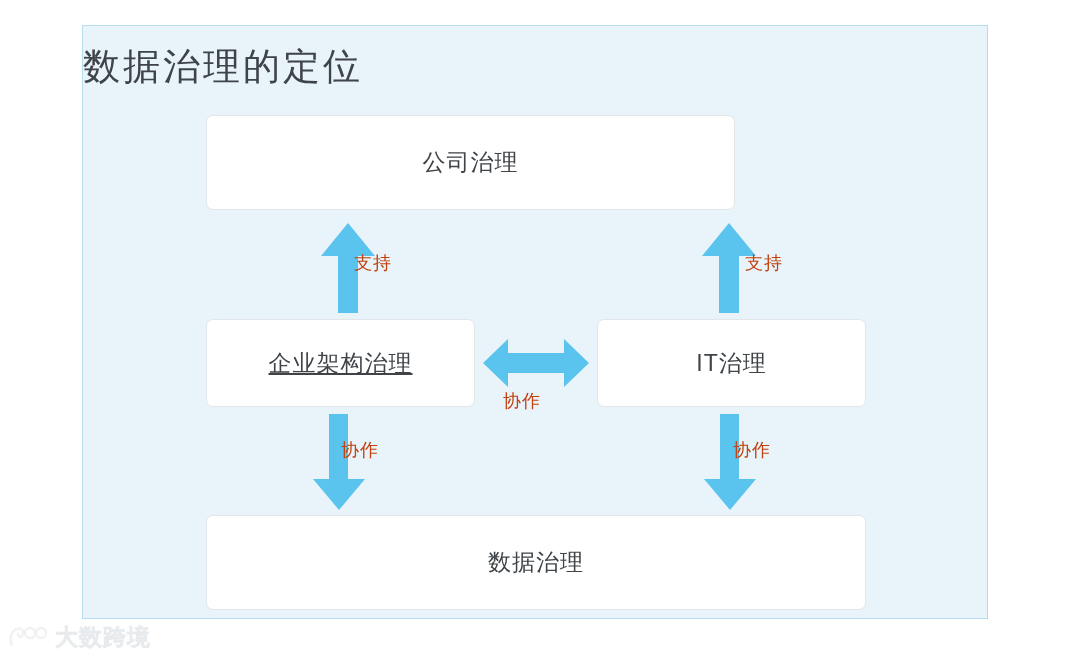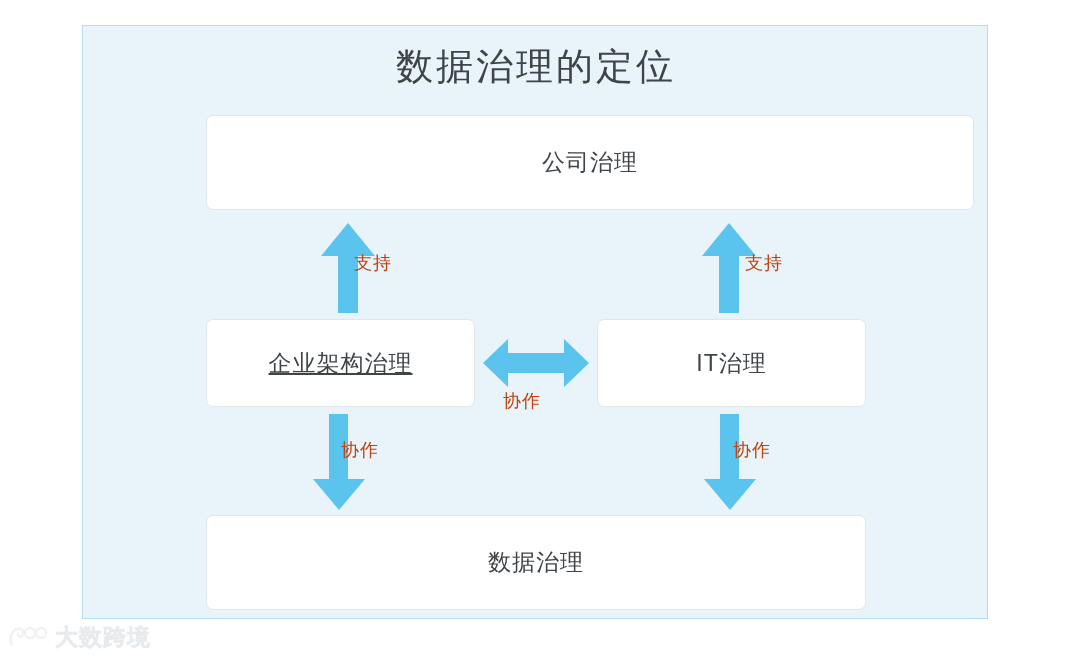--- a/index.html
+++ b/index.html
@@ -29,21 +29,21 @@
     background: #e8f3fa;
     border: 1px solid #b5dff0;
   }
 
   
   #title {
     position: absolute;
     left: 0;
     top: 18px;
     width: 906px;
-    text-align: center;
+    text-align: left;
     font-size: 37px;
     line-height: 46px;
     color: #3f4448;
     letter-spacing: 3px;
     font-weight: 400;
     white-space: nowrap;
   }
 
   
   .node {
@@ -56,21 +56,21 @@
     justify-content: center;
     color: #3f4448;
     font-size: 23px;
     letter-spacing: 1px;
     white-space: nowrap;
   }
 
   #node-corporate {
     left: 123px;
     top: 89px;
-    width: 768px;
+    width: 529px;
     height: 95px;
   }
 
   #node-ea {
     left: 123px;
     top: 293px;
     width: 269px;
     height: 88px;
     text-decoration: underline;
   }

